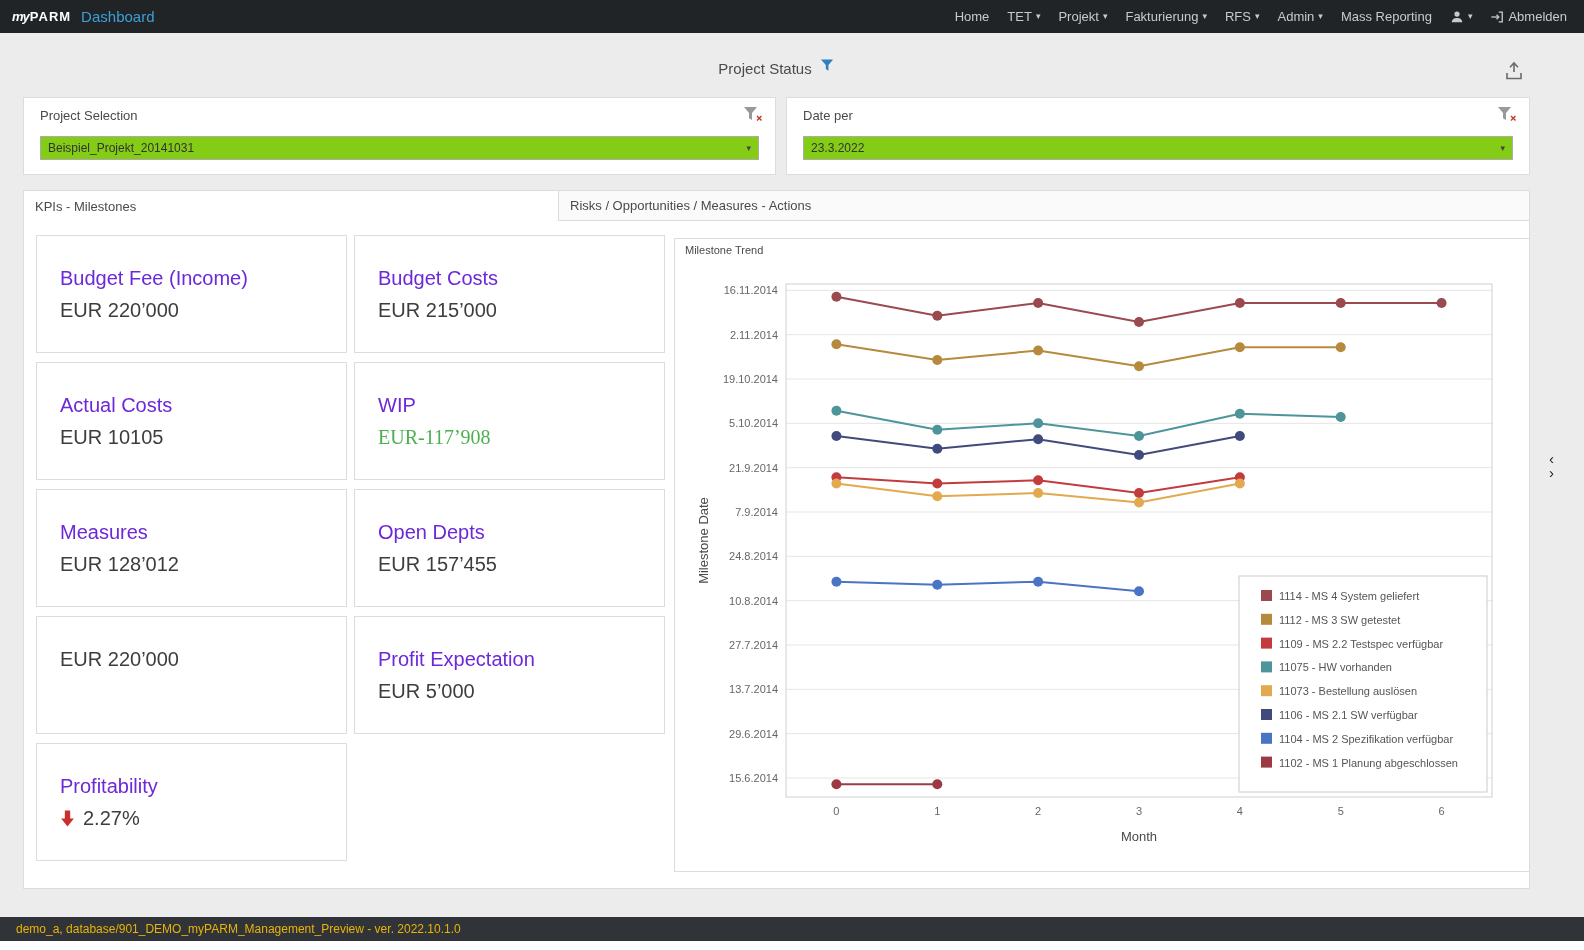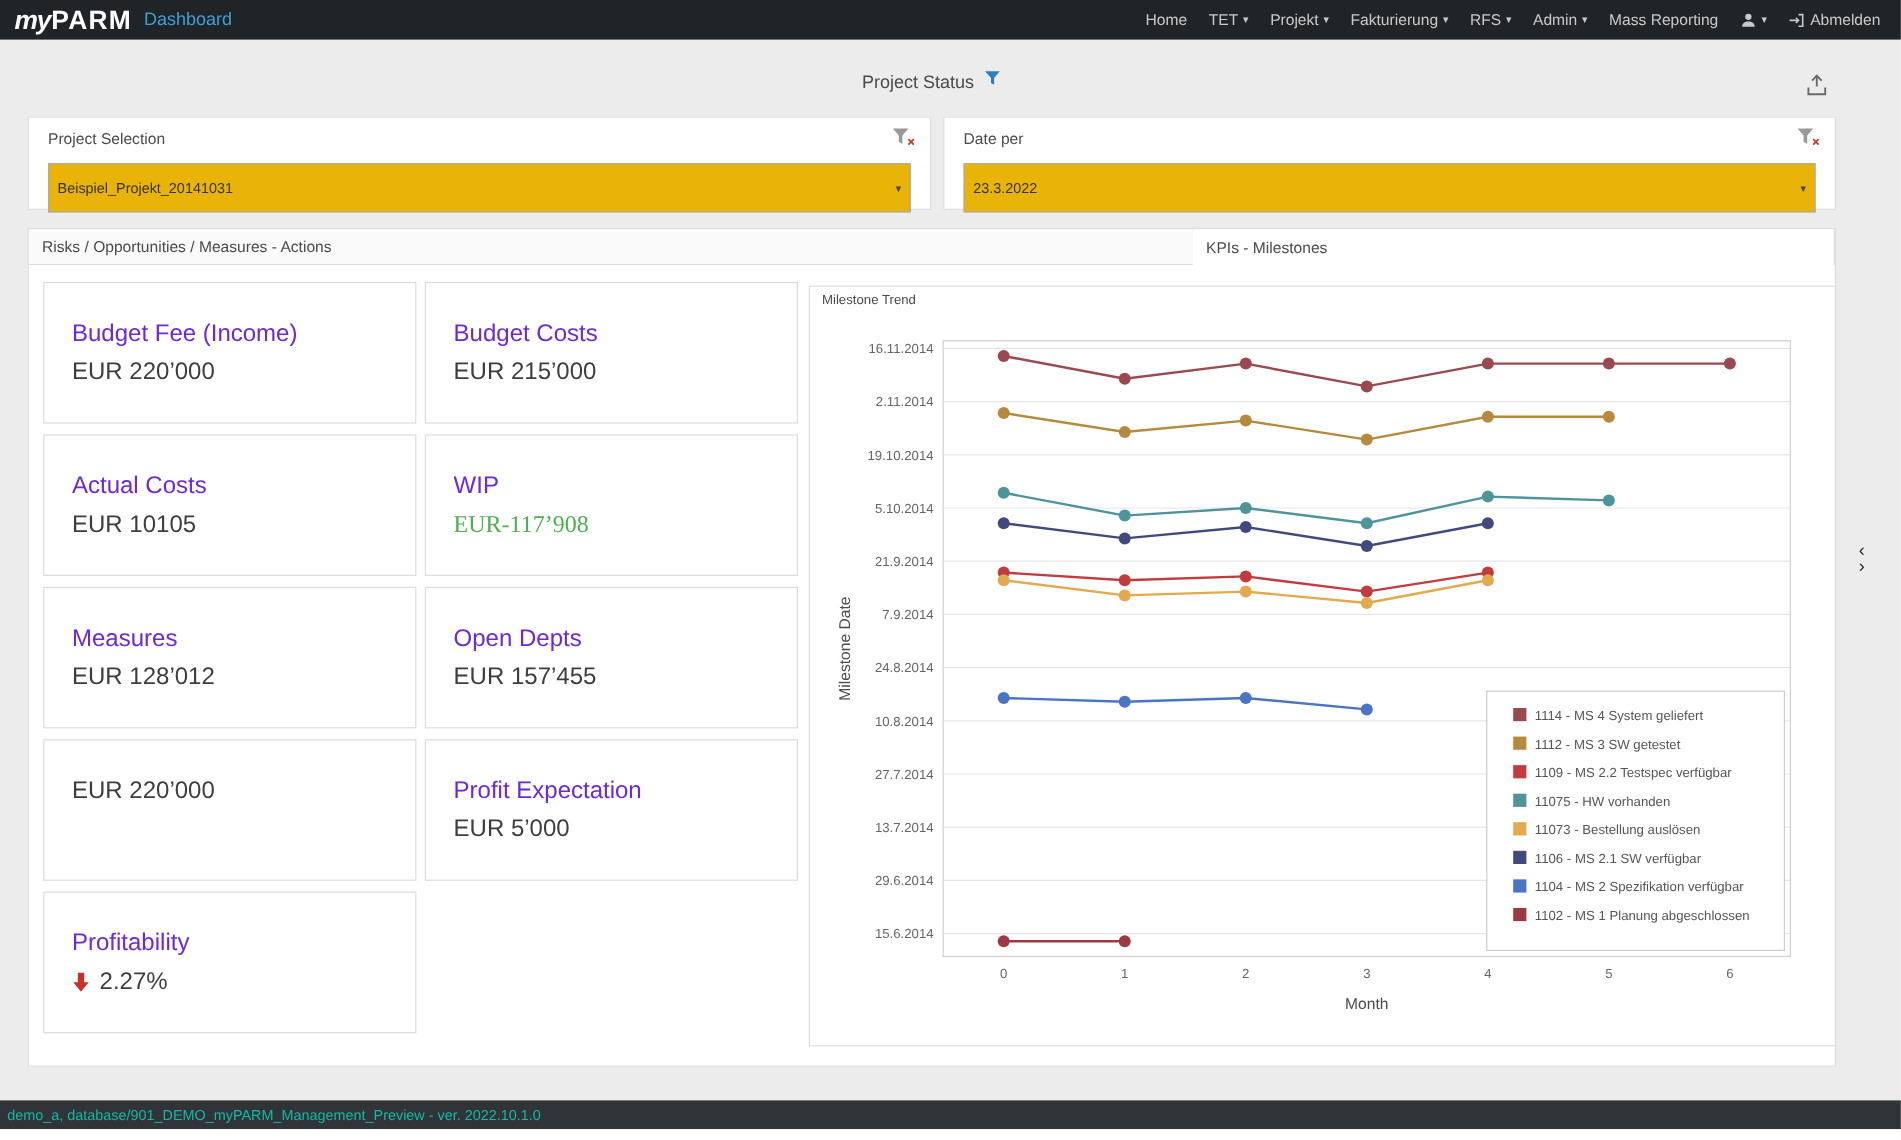--- a/index.html
+++ b/index.html
@@ -3,41 +3,41 @@
 <meta charset="utf-8">
 <title>Dashboard</title>
 <style>
   *{margin:0;padding:0;box-sizing:border-box}
   html,body{width:1584px;height:950px}
   body{font-family:"Liberation Sans",sans-serif;background:#ececec;position:relative;overflow:hidden;-webkit-font-smoothing:antialiased}
 
   
   .navbar{position:absolute;top:0;left:0;width:1584px;height:33px;background:#212426;display:flex;align-items:center;justify-content:space-between;padding:0 8px;z-index:10}
   .nav-left{display:flex;align-items:center;gap:10px;padding-left:4px}
-  .logo{color:#fff;font-size:22px;cursor:pointer;display:flex;align-items:flex-end}
+  .logo{color:#fff;font-size:13px;cursor:pointer;display:flex;align-items:flex-end}
   .logo-my{font-style:italic;font-weight:700;letter-spacing:-1px;margin-right:1px}
   .logo-parm{font-weight:700;letter-spacing:1px}
   .app-title{color:#3c9fd6;font-size:15px}
   .nav-right{display:flex;align-items:flex-end}
   #nav-items{display:flex;align-items:center}
   .nav-item{color:#c9c9c9;font-size:13px;padding:0 9px;display:flex;align-items:center;gap:4px;cursor:pointer;height:33px;white-space:nowrap}
   .caret{font-size:9px;color:#c9c9c9;line-height:1}
 
   
   .page-header{position:absolute;left:23px;top:60px;width:1507px;display:flex;align-items:center;justify-content:center;gap:8px}
   .page-title{font-size:15px;color:#4a4a4a}
   .export-btn{position:absolute;left:1500px;top:58px;width:28px;height:28px;background:transparent;border:none;cursor:pointer}
 
   
   .filter-panel{position:absolute;top:97px;height:78px;background:#fff;border:1px solid #dcdcdc}
   .fp-project{left:23px;width:753px}
   .fp-date{left:786px;width:744px}
   .fp-label{font-size:13px;color:#4a4a4a;position:absolute;top:10px;left:16px}
   .fp-funnel{position:absolute;top:8px;right:12px;cursor:pointer}
-  .select{position:absolute;left:16px;right:16px;top:38px;height:41px;border:1px solid #ababab;background:#eab308;display:flex;align-items:center;justify-content:space-between;padding:0 7px;font-size:12px;color:#333;cursor:pointer}
+  .select{position:absolute;left:16px;right:16px;top:38px;height:24px;border:1px solid #ababab;background:#84cc16;display:flex;align-items:center;justify-content:space-between;padding:0 7px;font-size:12px;color:#333;cursor:pointer}
   .sel-caret{font-size:9px;color:#444}
 
   
   .tabs{position:absolute;left:23px;top:190px;width:1507px;height:31px;display:flex;border:1px solid #dcdcdc;border-bottom:none}
   .tab{font-size:13px;color:#4a4a4a;display:flex;align-items:center;padding-left:11px;cursor:pointer}
   .tab.active{width:535px;background:#fff;border-right:1px solid #dcdcdc}
   .tab.inactive{flex:1;background:#fafafa;border-bottom:1px solid #dcdcdc}
 
   
   .content{position:absolute;left:23px;top:221px;width:1507px;height:668px;background:#fff;border:1px solid #dcdcdc;border-top:none}
@@ -50,21 +50,21 @@
   .chart-panel{position:absolute;left:650px;top:17px;width:856px;height:634px;background:#fff;border:1px solid #dcdcdc}
   .chart-title{position:absolute;left:10px;top:5px;font-size:11px;color:#4a4a4a}
   #trend-svg{position:absolute;left:0;top:0}
   text.tick{font-family:"Liberation Sans",sans-serif;font-size:11px;fill:#666}
   text.axis-label{font-family:"Liberation Sans",sans-serif;font-size:13px;fill:#4a4a4a}
   text.legend-text{font-family:"Liberation Sans",sans-serif;font-size:11px;fill:#555}
 
   
   .side-toggle{position:absolute;left:1549px;top:452px;display:flex;flex-direction:column;gap:0;cursor:pointer}
   .side-toggle span{font-size:15px;color:#222;line-height:14px;text-align:center}
-  .statusbar{position:absolute;left:0;top:917px;width:1584px;height:24px;background:#303438;color:#14b8a6;font-size:12px;line-height:24px;padding-left:6px;white-space:nowrap}
+  .statusbar{position:absolute;left:0;top:917px;width:1584px;height:24px;background:#303438;color:#eab308;font-size:12px;line-height:24px;padding-left:16px;white-space:nowrap}
   .bottom-strip{position:absolute;left:0;top:941px;width:1584px;height:9px;background:#fff}
 </style>
 </head>
 <body>
 
 <div class="navbar">
   <div class="nav-left">
     <span class="logo">
       <span class="logo-my">my</span>
       <span class="logo-parm">PARM</span>
@@ -149,22 +149,22 @@
       <path d="M1 1h13l-5 6v7l-3-1.8V7z" fill="#999"></path>
       <path d="M14 10l4.5 4.5M18.5 10 14 14.5" stroke="#c0392b" stroke-width="1.4"></path>
     </svg>
   <div class="select">
     <span>23.3.2022</span>
     <span class="sel-caret">▾</span>
   </div>
 </div>
 
 <div class="tabs">
+  <div class="tab active">KPIs - Milestones</div>
   <div class="tab inactive">Risks / Opportunities / Measures - Actions</div>
-  <div class="tab active">KPIs - Milestones</div>
 </div>
 
 <div class="content">
   <div class="kpi-grid">
       <div class="kpi-card">
         <div class="kpi-title">Budget Fee (Income)</div>
         <div class="kpi-value">
           <span>EUR 220’000</span>
         </div>
       </div>

